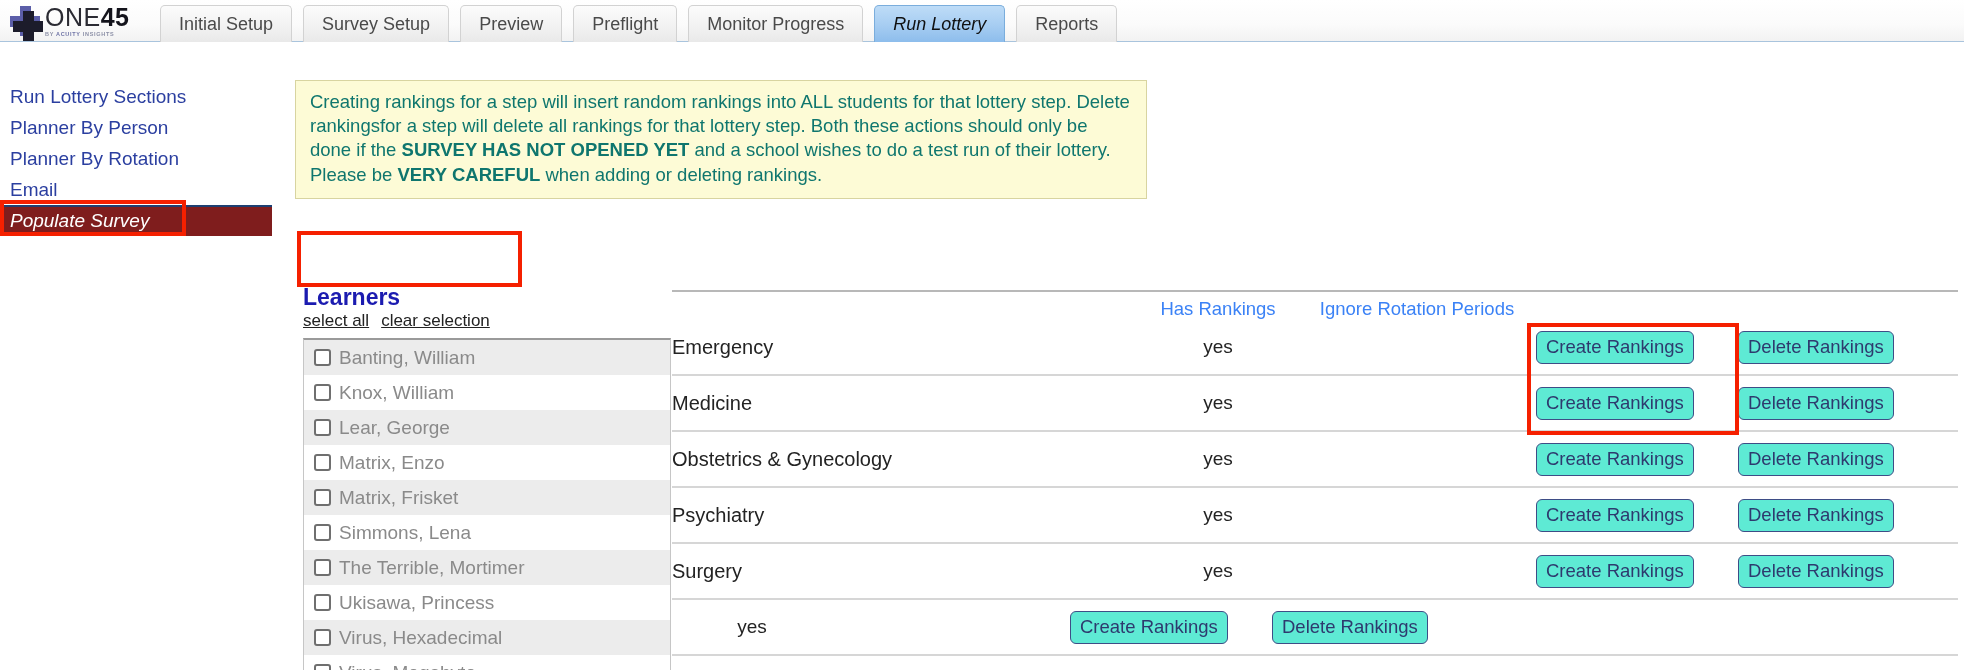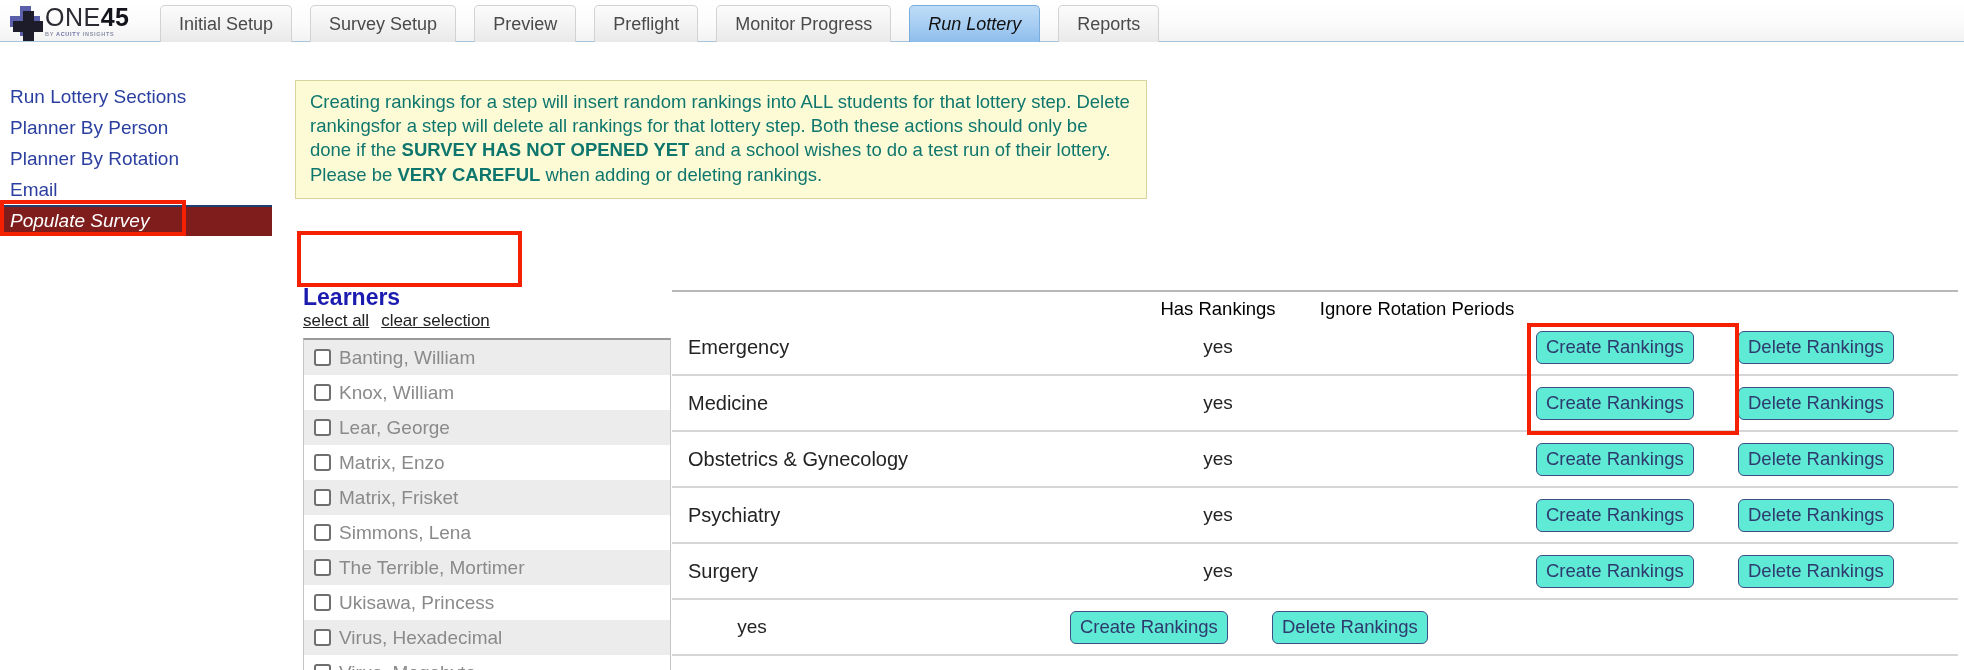--- a/index.html
+++ b/index.html
@@ -49,21 +49,21 @@
   }
   .logo-word b { font-weight: 700; color: #14141c; }
   .logo-sub {
     font-size: 5.5px; letter-spacing: 0.7px; color: #8b8fa6;
     margin-top: 2px; font-weight: 700;
   }
   .logo-sub .hl { color: #6e73a5; }
 
   .tabs {
     position: absolute; left: 160px; top: 3px;
-    display: flex; align-items: flex-end; gap: 18px;
+    display: flex; align-items: flex-end; gap: 11px;
     height: 39px;
   }
   .tab {
     height: 37px;
     padding: 0 18px;
     display: flex; align-items: center; justify-content: center;
     font-size: 18px;
     color: #4a4a4a;
     background: linear-gradient(to bottom, #fcfcfc 0%, #f3f3f3 50%, #e9e9e9 100%);
     border: 1px solid #d2d2d2;
@@ -189,28 +189,28 @@
     left: 672px; top: 290px;
     width: 1286px;
   }
   .rot-head {
     display: flex;
     align-items: flex-end;
     height: 30px;
     border-top: 2px solid #b8b8b8;
     padding-top: 4px;
   }
-  .c-name  { width: 466px; padding-left: 16px; }
+  .c-name  { width: 466px; }
   .c-has   { width: 160px; text-align: center; }
   .c-ign   { width: 238px; text-align: center; }
   .c-btn1  { width: 202px; }
   .c-btn2  { width: 210px; }
   .rot-head .hdr {
     font-size: 18.5px;
-    color: #000000;
+    color: #3b82f6;
   }
   .rot-row {
     display: flex;
     align-items: center;
     height: 56px;
     border-bottom: 2px solid #d6d6d6;
   }
   .rot-name {
     font-size: 20px;
     color: #232323;

